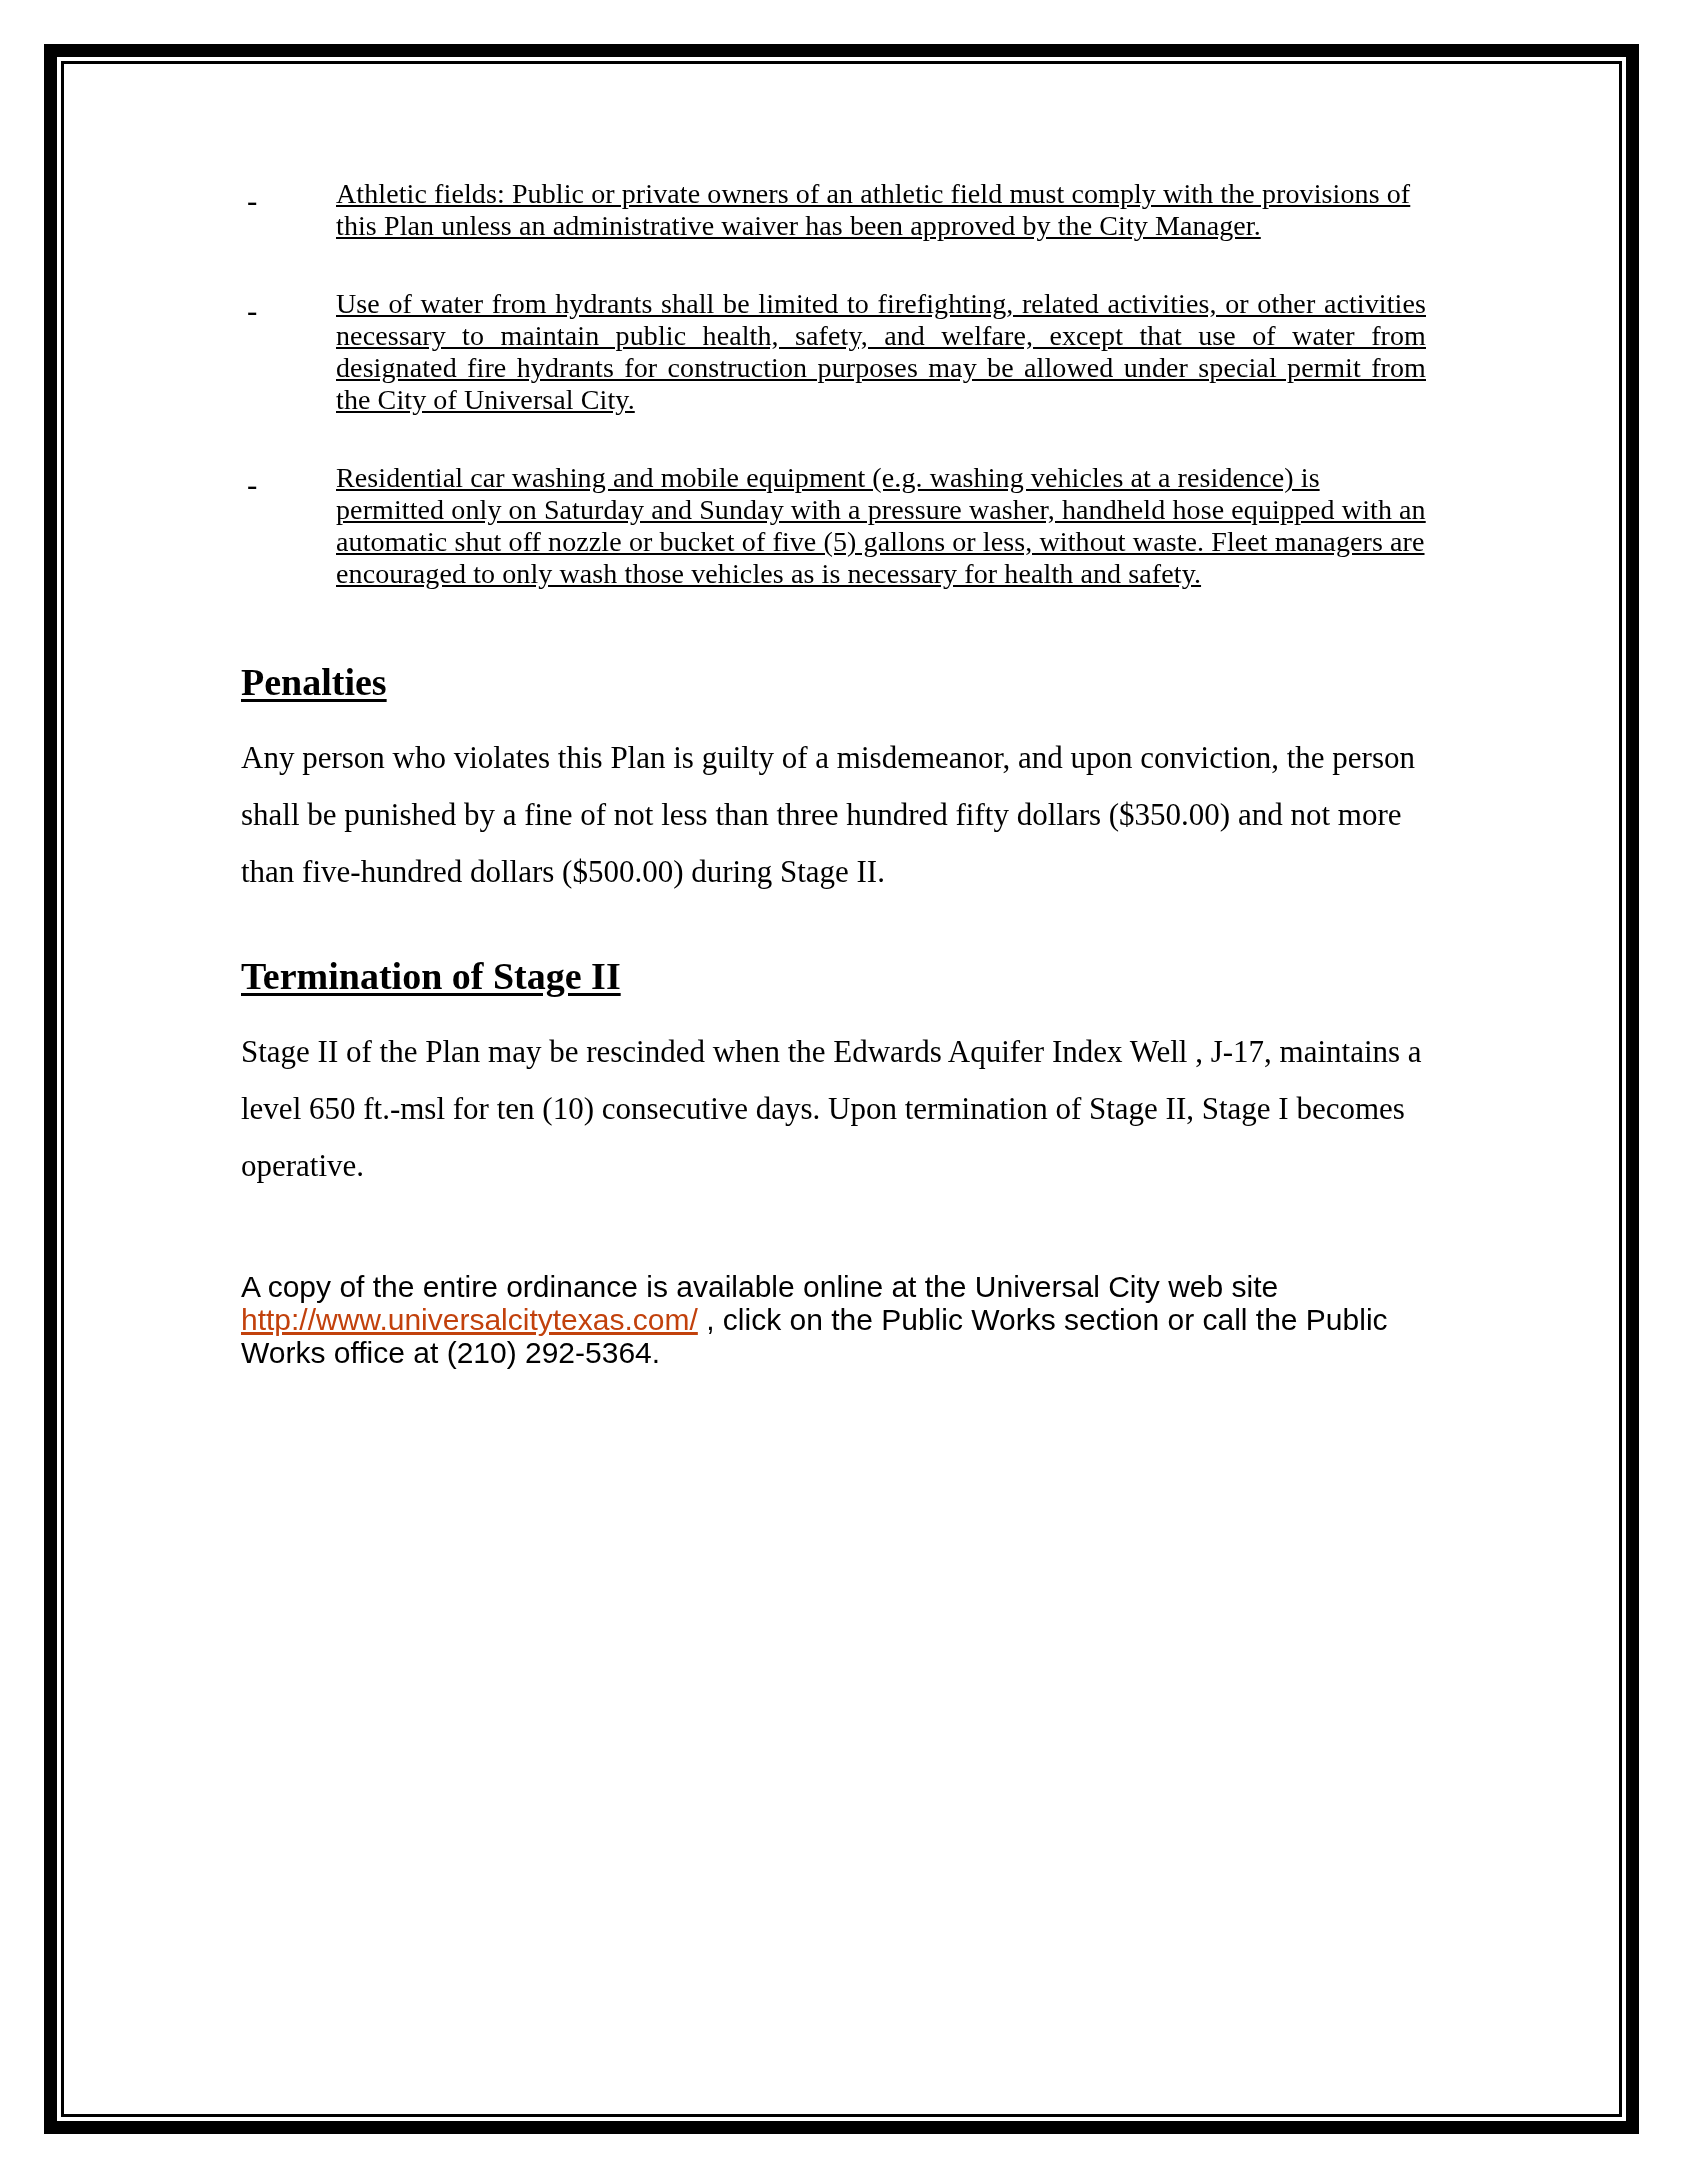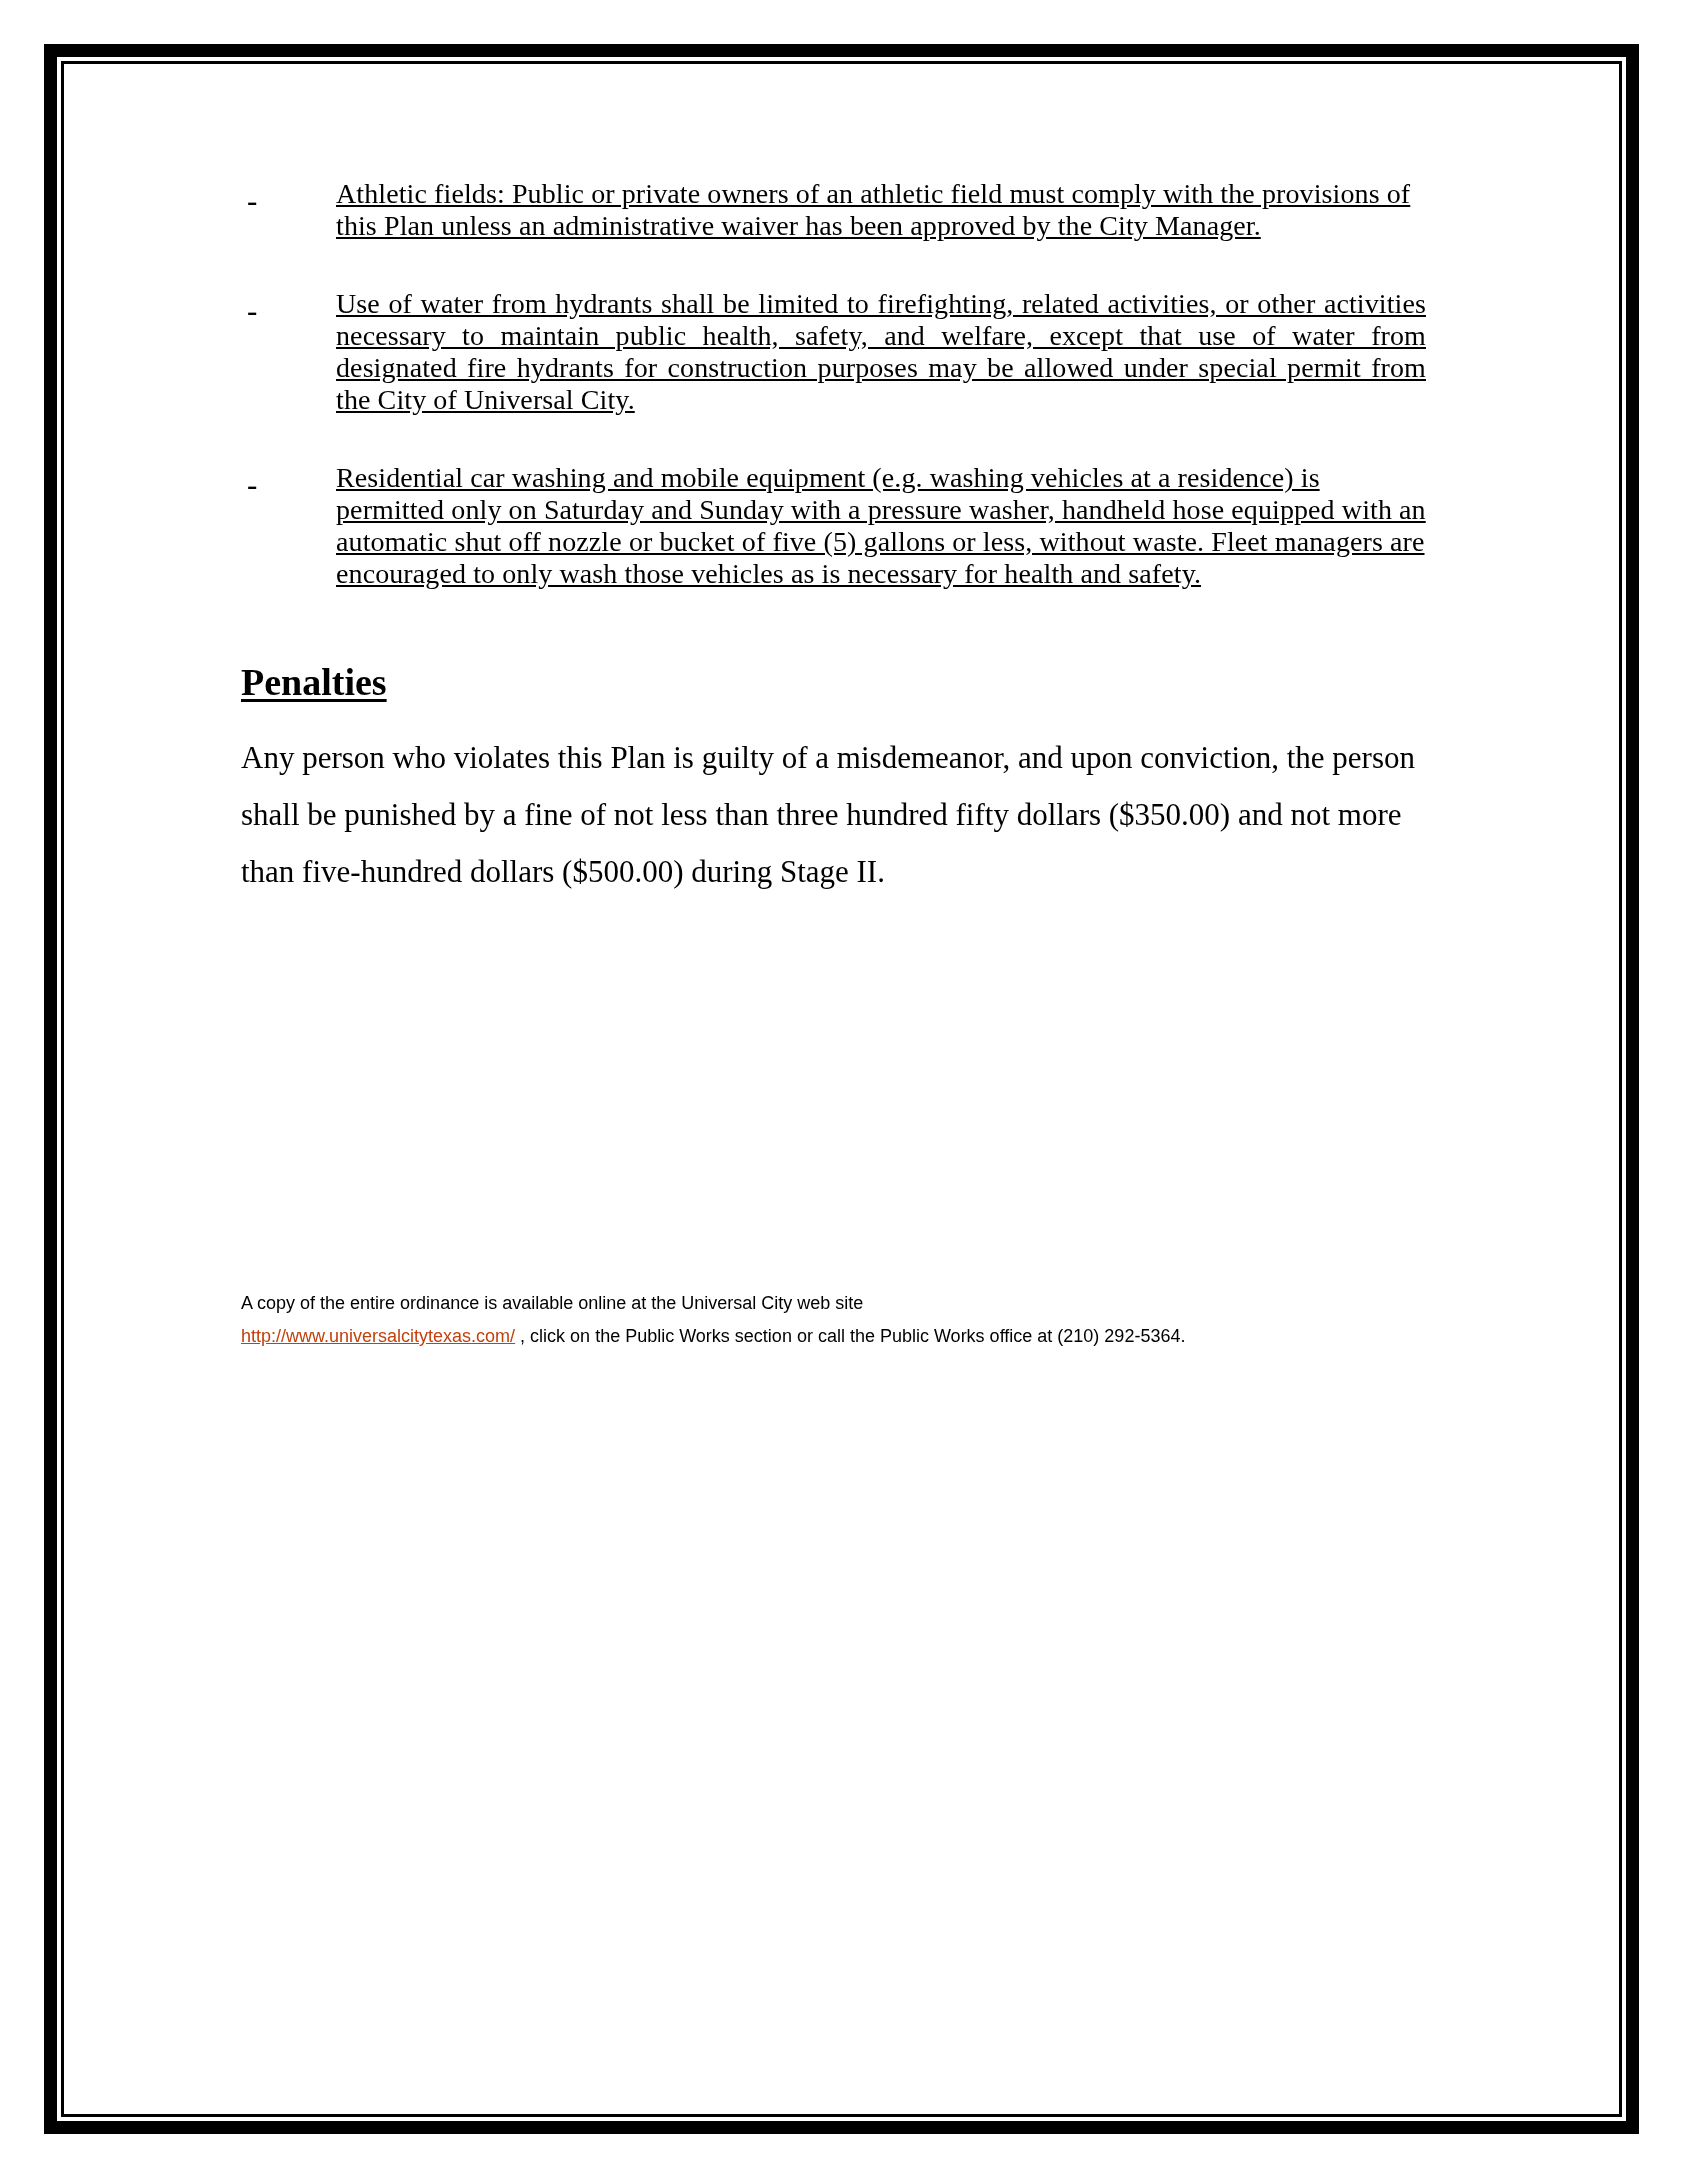--- a/index.html
+++ b/index.html
@@ -96,24 +96,23 @@
     text-align: left;
   }
 
   
   .footer-note {
     position: absolute;
     left: 241px;
     top: 1270px;
     width: 1178px;
     font-family: "Liberation Sans", "DejaVu Sans", sans-serif;
-    font-size: 18px;
+    font-size: 30px;
     line-height: 33px;
     color: #000000;
-    margin-top: 17px;
   }
   .url-link {
     color: #c2410c;
     text-decoration: underline;
   }
 </style>
 </head>
 <body>
 
 <div class="page">
@@ -140,20 +139,24 @@
         <div class="bullet-text ragged">Residential car washing and mobile equipment (e.g. washing vehicles at a residence) is permitted only on Saturday and Sunday with a pressure washer, handheld hose equipped with an automatic shut off nozzle or bucket of five (5) gallons or less, without waste. Fleet managers are encouraged to only wash those vehicles as is necessary for health and safety.</div>
       </li>
 
     </ul>
 
     <div class="heading-block">
       <h2 class="section-heading">Penalties</h2>
       <p class="body-para">Any person who violates this Plan is guilty of a misdemeanor, and upon conviction, the person shall be punished by a fine of not less than three hundred fifty dollars ($350.00) and not more than five-hundred dollars ($500.00) during Stage II.</p>
     </div>
 
+    <div class="heading-block tight">
+      <h2 class="section-heading">Termination of Stage II</h2>
+      <p class="body-para">Stage II of the Plan may be rescinded when the Edwards Aquifer Index Well , J-17, maintains a level 650 ft.-msl for ten (10) consecutive days. Upon termination of Stage II, Stage I becomes operative.</p>
+    </div>
 
   </div>
 
   <div class="footer-note">
     <span>A copy of the entire ordinance is available online at the Universal City web site</span><br>
     <a class="url-link" href="#">http://www.universalcitytexas.com/</a><span> , click on the Public Works section or call the Public Works office at (210) 292-5364.</span>
   </div>
 
 </div>
 

